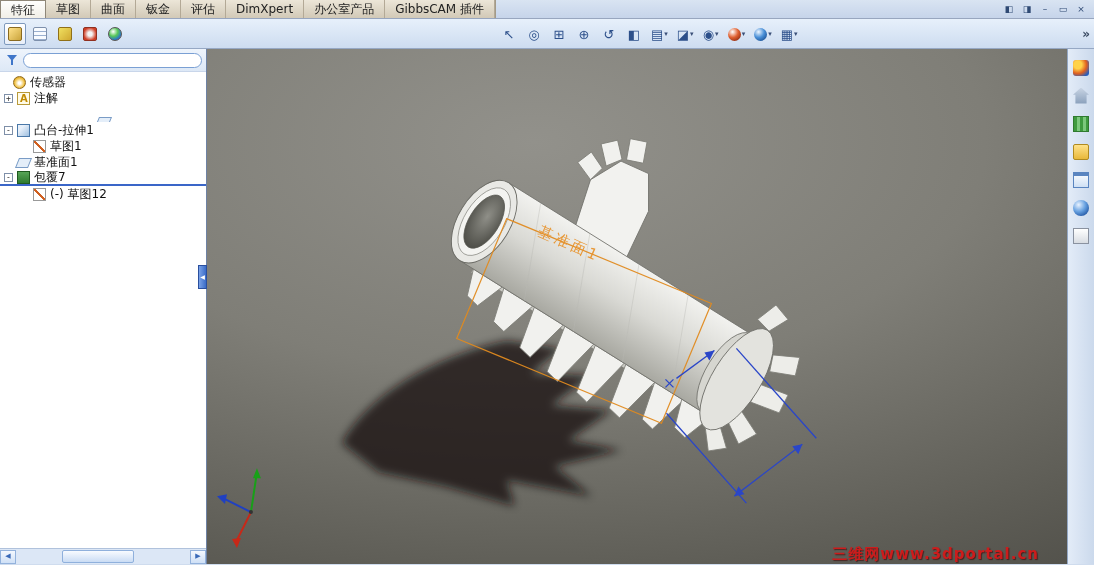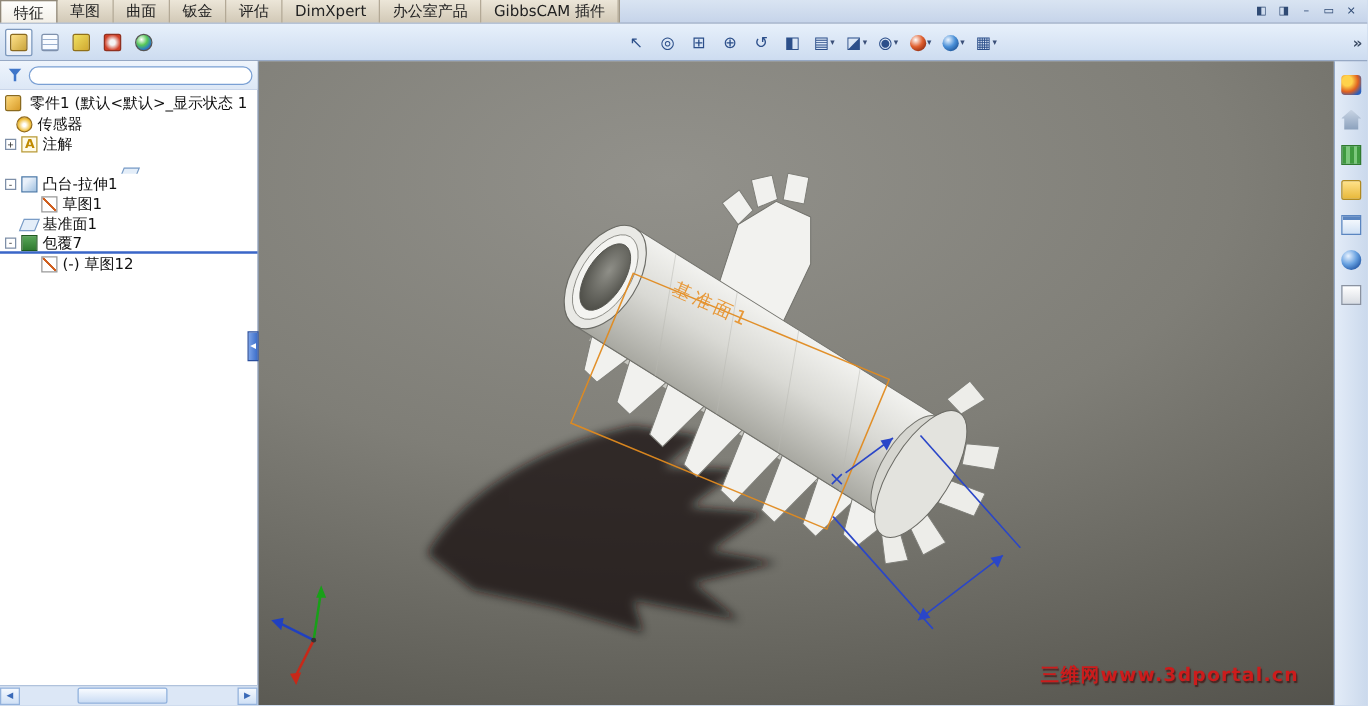--- a/index.html
+++ b/index.html
@@ -64,21 +64,21 @@
   .rollback-after{border-bottom:2px solid #3a66c8}
   .collapse-tab{position:absolute;right:-1px;top:216px;width:9px;height:24px;background:linear-gradient(90deg,#7aa2e8,#3a6cc8);border:1px solid #2a4f9e;color:#fff;font-size:6px;line-height:22px;text-align:center;padding:0}
   .hscroll{position:absolute;left:0;bottom:0;width:100%;height:16px;background:#dce7f6;border-top:1px solid #b0c2dc;display:flex;align-items:center}
   .hs-btn{width:16px;height:14px;background:linear-gradient(#f4f8fe,#cfe0f6);border:1px solid #93b2dc;color:#3a6ab8;font-size:7px;line-height:11px;text-align:center;padding:0;font-family:inherit}
   .hs-btn.right{margin-left:auto}
   .hs-thumb{position:absolute;left:62px;top:1px;width:72px;height:13px;background:linear-gradient(#f8fbff,#cadcf4);border:1px solid #8fb0dc;border-radius:2px}
 
   
   .viewport{flex:1;position:relative;background:radial-gradient(150% 130% at 38% 18%,#92918b 0%,#7f7e77 35%,#5e5d56 65%,#3a3934 100%);overflow:hidden}
   .vp-svg{position:absolute;inset:0;width:100%;height:100%}
-  .watermark{position:absolute;right:28px;bottom:14px;color:#cc1c1c;font-size:15px;font-weight:bold;letter-spacing:1px;text-shadow:1px 1px 1px rgba(60,0,0,.6)}
+  .watermark{position:absolute;right:28px;bottom:0;color:#cc1c1c;font-size:15px;font-weight:bold;letter-spacing:1px;text-shadow:1px 1px 1px rgba(60,0,0,.6)}
 
   
   .taskpane{width:27px;background:linear-gradient(90deg,#e3ecf8,#cbd9ec);border-left:1px solid #93a7c4;display:flex;flex-direction:column;align-items:center;gap:7px;padding-top:8px;flex:none}
   .tp-btn{width:21px;height:21px;border:1px solid transparent;background:transparent;display:flex;align-items:center;justify-content:center;padding:0}
   .tp-icon{width:16px;height:16px;display:block}
   .tp-resources{background:radial-gradient(circle at 30% 30%,#ffd24a 25%,#e06020 55%,#2b5fbb 82%);border-radius:3px}
   .tp-home{background:linear-gradient(#c8d4e4,#8aa0bc);clip-path:polygon(50% 0,100% 45%,85% 45%,85% 100%,15% 100%,15% 45%,0 45%)}
   .tp-library{background:repeating-linear-gradient(90deg,#3f9a3f 0 3px,#7cc87c 3px 6px);border:1px solid #2f7a2f}
   .tp-explorer{background:linear-gradient(#ffe28a,#e8b83a);border:1px solid #b08a20;border-radius:2px}
   .tp-palette{background:linear-gradient(#fdfeff,#cfe0f4);border:1px solid #5a85c0;box-shadow:inset 0 3px 0 #5a85c0}
@@ -182,25 +182,20 @@
 <div class="content">
 
   <div class="tree-panel">
     <div class="filter-row">
       <button class="funnel-btn">
           <span class="funnel"></span>
         </button>
       <input class="filter-input" value="" style="">
     </div>
     <div class="tree">
-      <div class="tree-root">
-        <span class="ti part"></span>
-        <span class="lbl">零件1</span>
-        <span class="suffix">(默认&lt;默认&gt;_显示状态 1</span>
-      </div>
       <div>
         <div class="tree-row" style="padding-left: 0;">
             <span class="exp" style="visibility: hidden;"></span>
             <span class="ti sensors"></span>
             <span>传感器</span>
           </div>
           <div class="tree-row" style="padding-left: 4px;">
             <span class="exp">+</span>
             <span class="ti annotations"></span>
             <span>注解</span>

